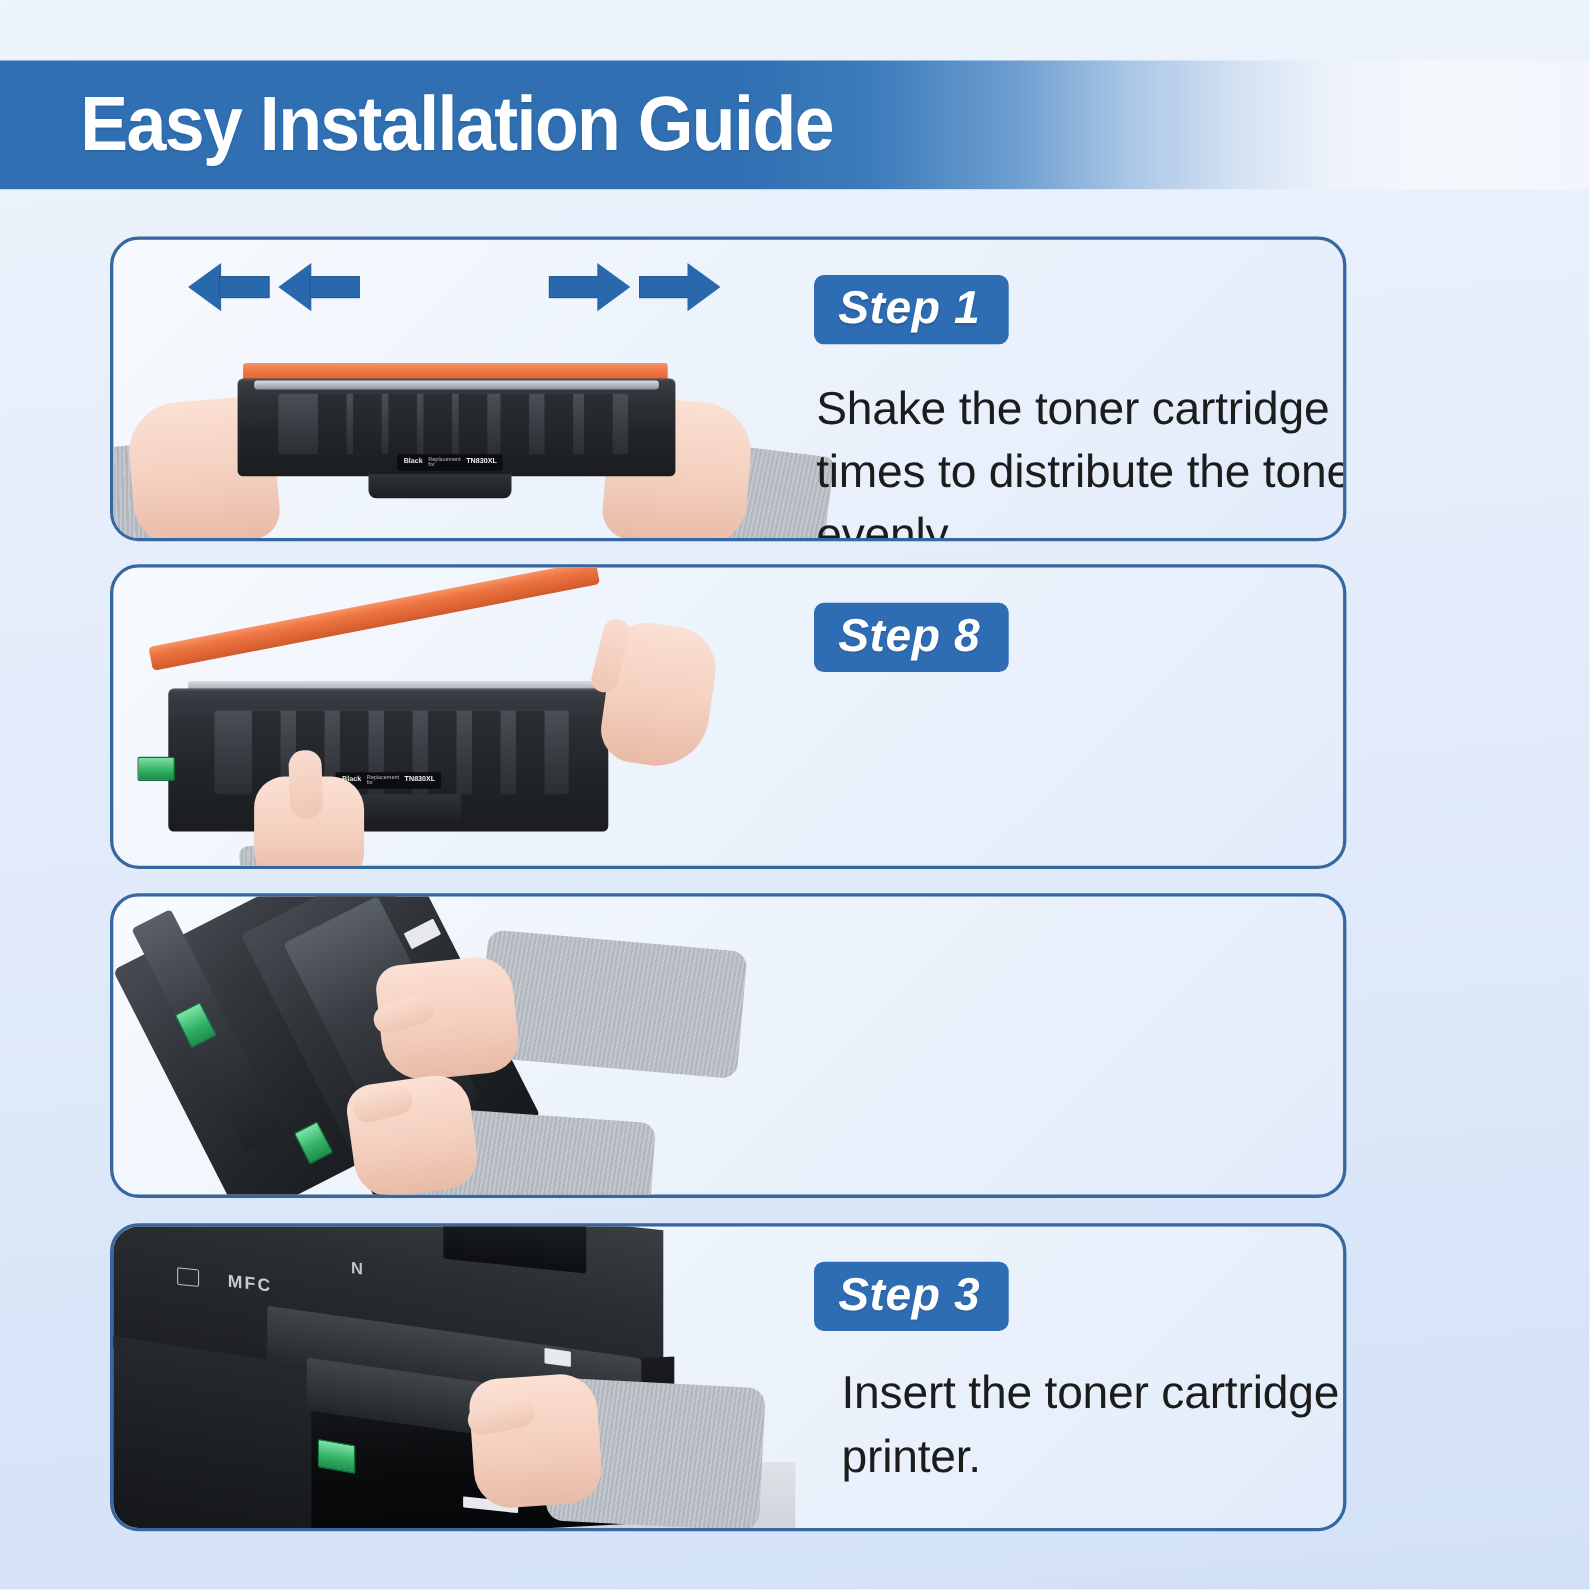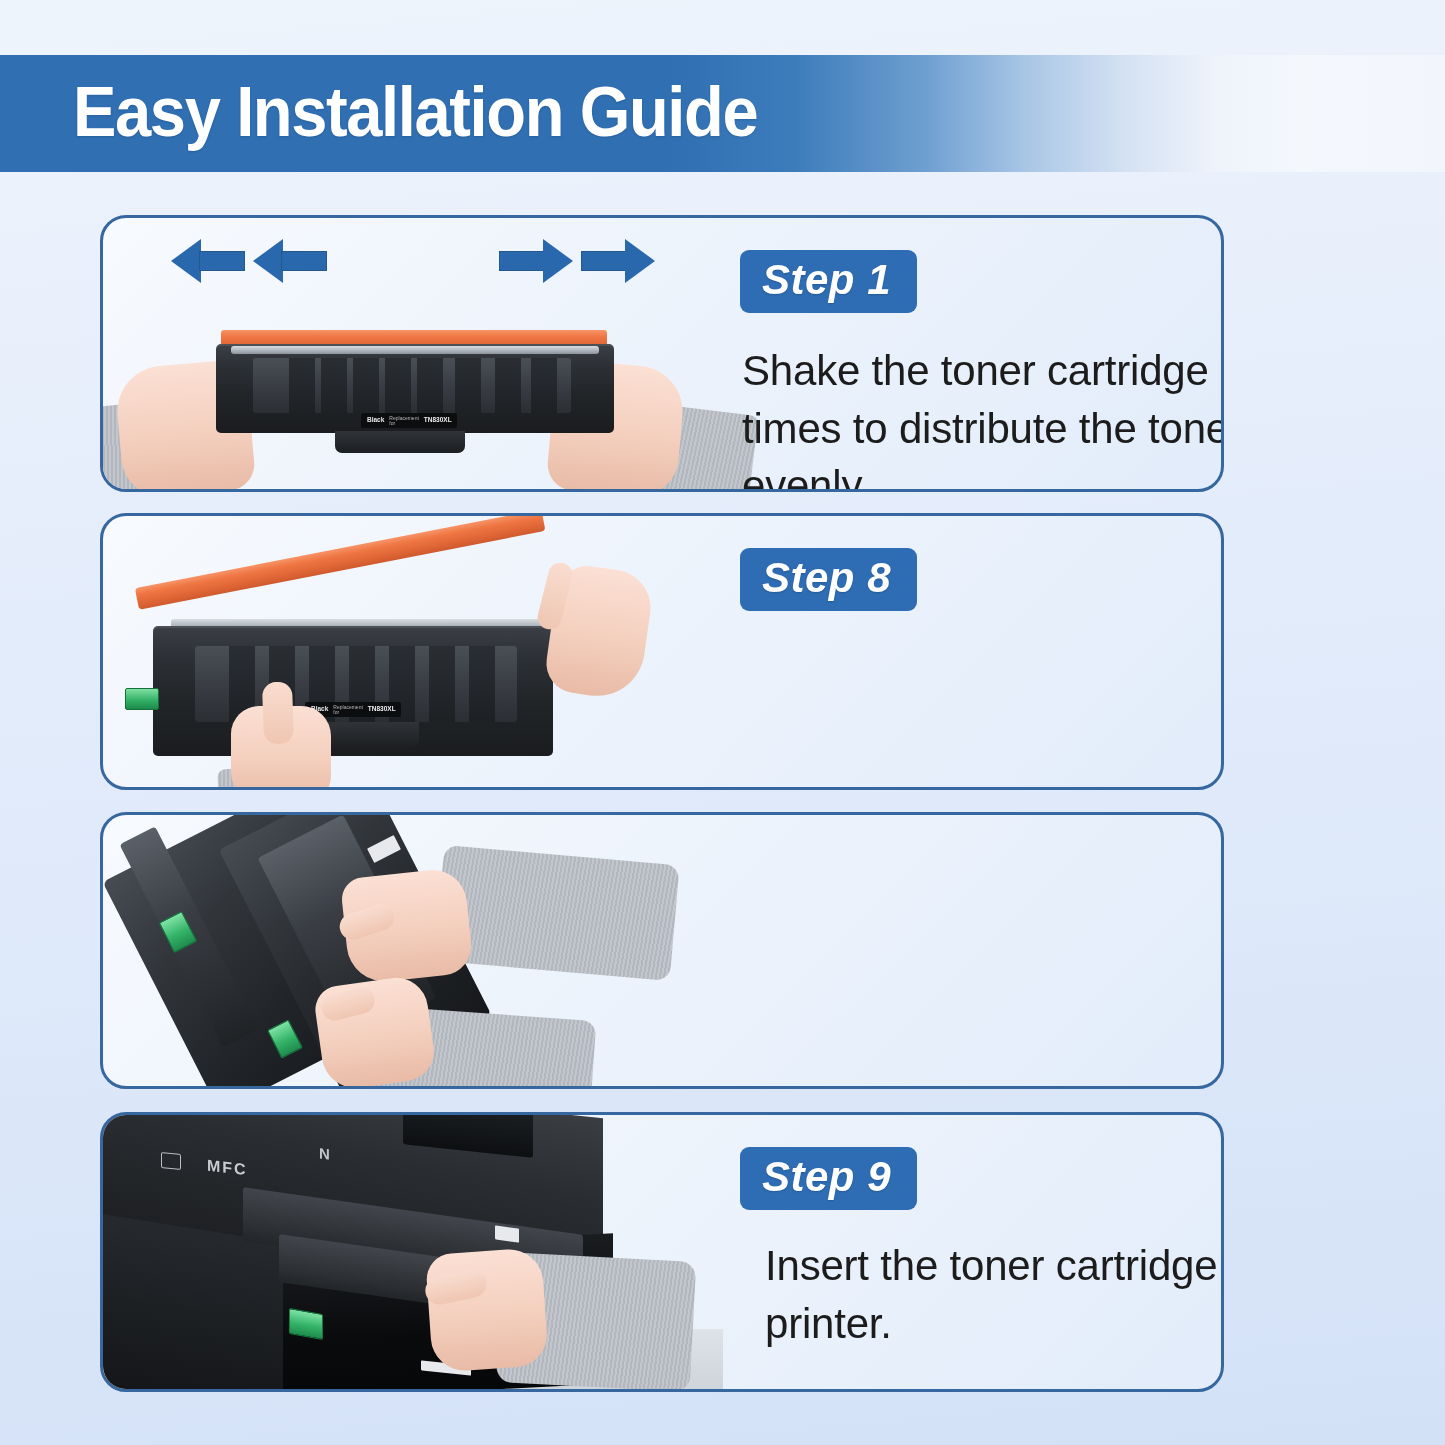--- a/index.html
+++ b/index.html
@@ -327,18 +327,18 @@
       <div class="p-lbl" style="left:318px;top:248px;width:50px;height:10px;transform:skewY(6deg);"></div>
 
       <div class="g-tab" style="left:186px;top:196px;width:34px;height:26px;transform:skewY(10deg);"></div>
 
       <div class="sleeve" style="left:396px;top:142px;width:194px;height:130px;transform:rotate(3deg);border-radius:16px;"></div>
       <div class="hand" style="left:326px;top:136px;width:116px;height:118px;border-radius:26px 34px 32px 34px;transform:rotate(-4deg);"></div>
       <div class="finger" style="left:322px;top:158px;width:62px;height:28px;transform:rotate(-12deg);"></div>
     </div>
 
     <div class="txtpane">
-      <div class="step-badge">Step 9</div>
+      <div class="step-badge">Step 3</div>
       <div class="step-text">Insert the toner cartridge into the printer.</div>
     </div>
 
   </div>
 </div>
 
 </body></html>

